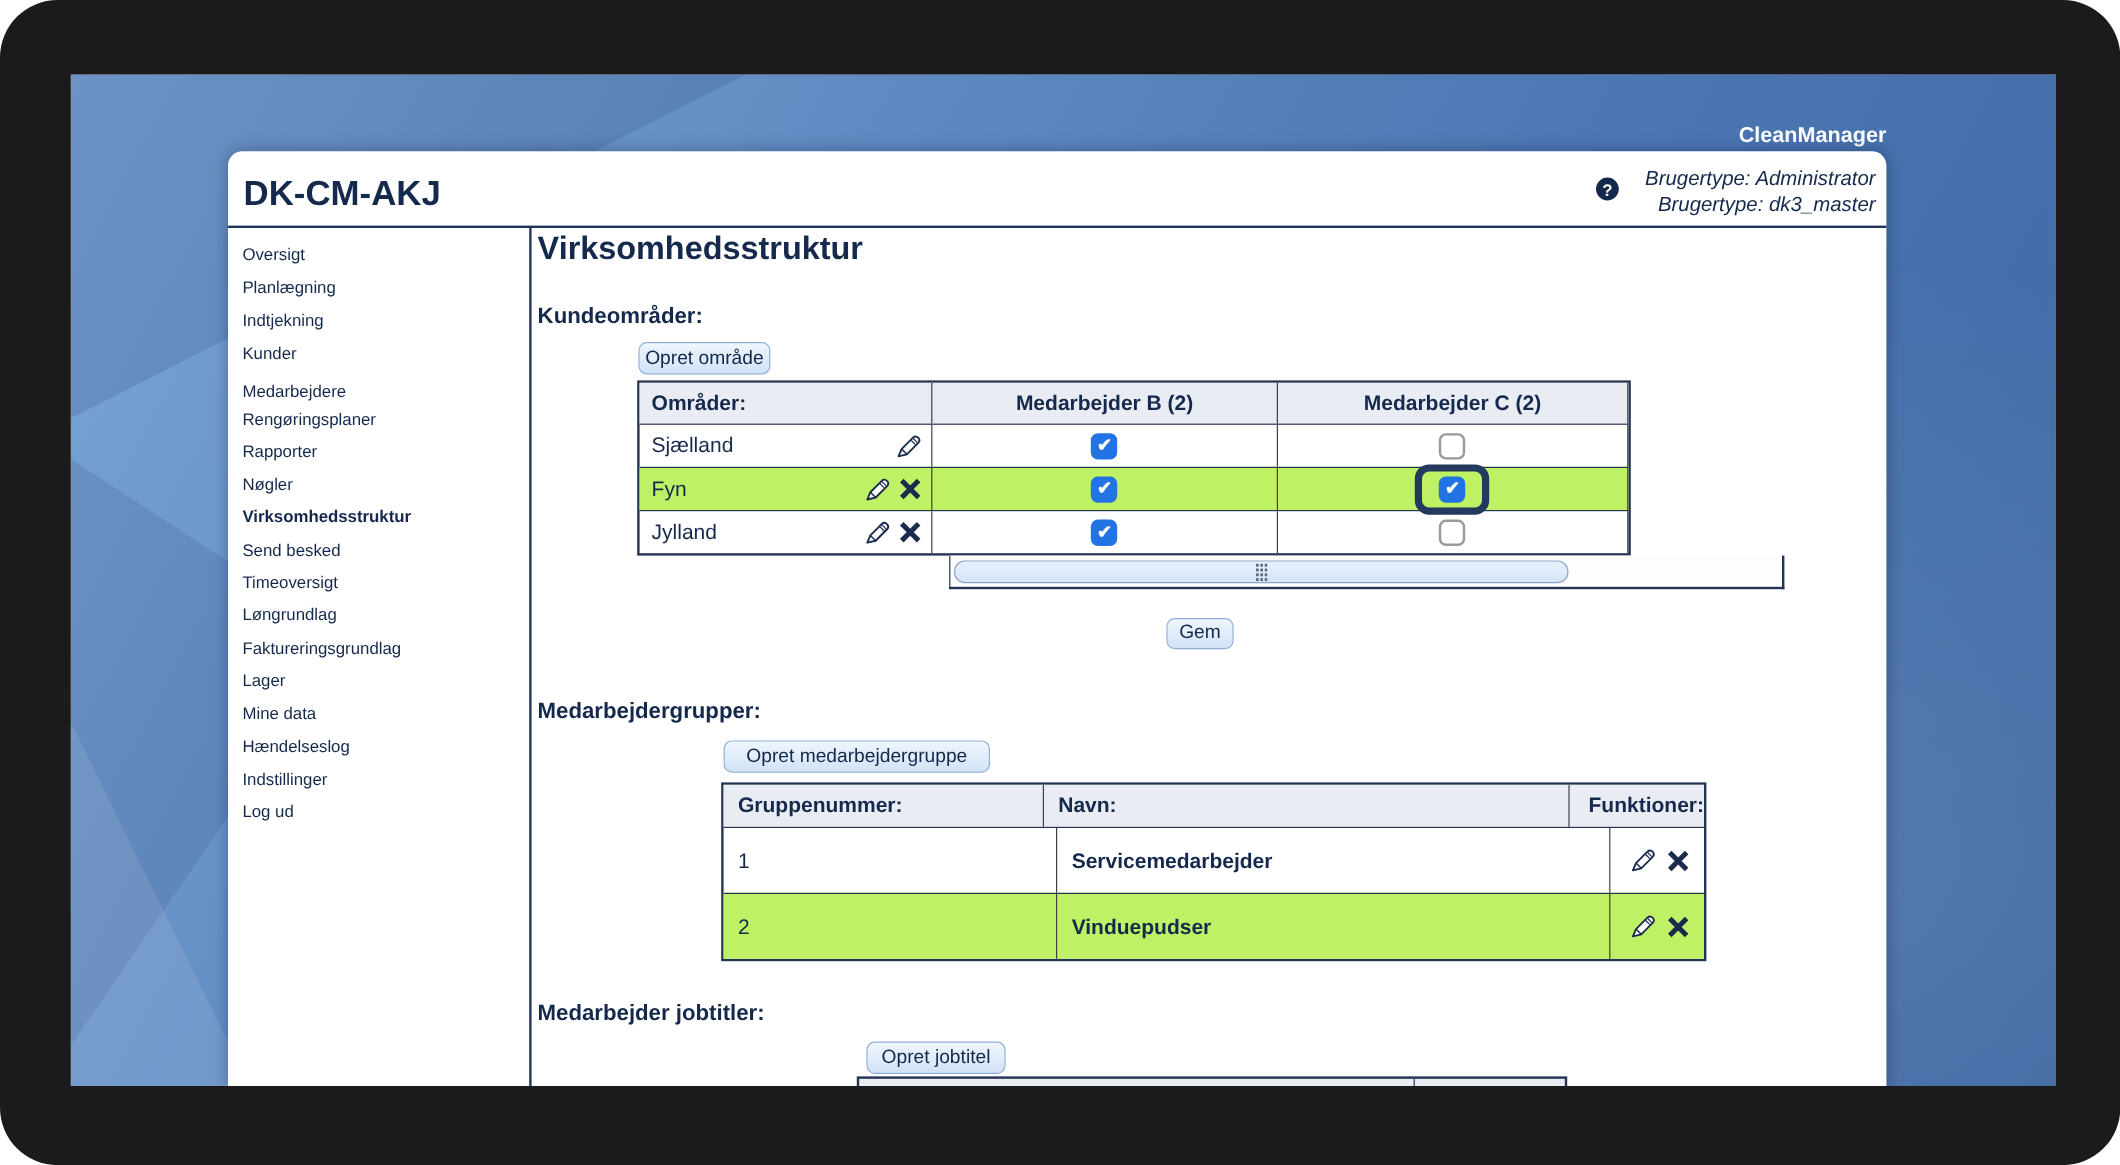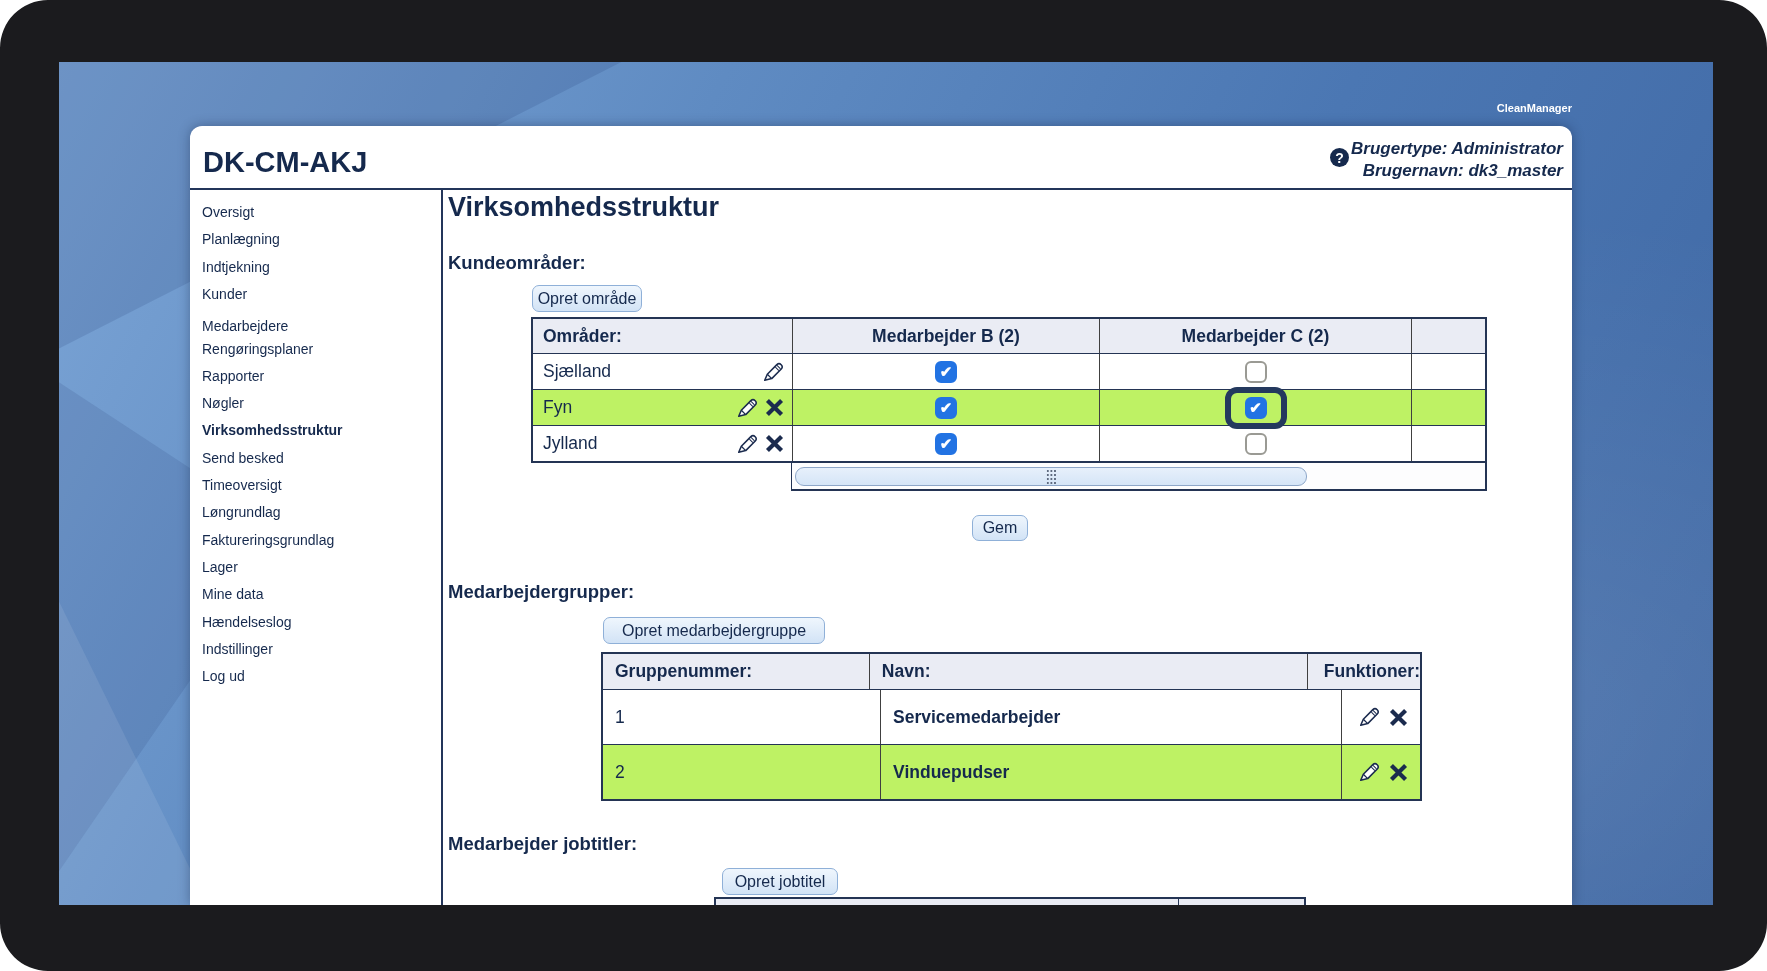--- a/index.html
+++ b/index.html
@@ -10,31 +10,31 @@
          border-width:62px 54px 66px 59px;border-radius:48px;z-index:40;pointer-events:none;}
   
   .screen{position:absolute;left:59px;top:62px;width:1654px;height:843px;overflow:hidden;
           background:
             radial-gradient(1150px 820px at 88% 78%, rgba(255,255,255,0.10), rgba(255,255,255,0) 62%),
             linear-gradient(118deg,#7ca5d6 0%,#5f8bc2 32%,#4b77b3 62%,#3e66a2 100%);}
   .wp{position:absolute;inset:0;}
   .wp-dark{background:rgba(22,44,96,0.14);clip-path:polygon(0 34%,34% 0,0 0);}
   .wp-dark2{background:rgba(22,44,96,0.12);clip-path:polygon(0 38%,14% 56%,0 96%);}
   .wp-light{background:rgba(255,255,255,0.09);clip-path:polygon(0 64%,9% 100%,0 100%);}
-  .brand{position:absolute;right:141px;top:40px;font-size:11px;font-weight:bold;color:#ffffff;}
+  .brand{position:absolute;right:141px;top:40px;font-size:18px;font-weight:bold;color:#ffffff;}
   
   .page{position:absolute;left:131px;top:64px;width:1382px;height:779px;background:#ffffff;
         border-radius:12px 12px 0 0;box-shadow:0 0 12px rgba(8,20,50,.35);}
   .app-title{position:absolute;left:13px;top:20px;font-size:29px;font-weight:bold;}
   .help{position:absolute;left:1140px;top:22px;width:19px;height:19px;border-radius:50%;
         background:#15294d;color:#fff;font-size:14px;font-weight:bold;display:flex;
         align-items:center;justify-content:center;cursor:pointer;}
   .userinfo{position:absolute;right:9px;top:12px;text-align:right;font-style:italic;
             font-size:17px;line-height:22px;}
-  .userinfo span{display:block;font-weight:bold;}
+  .userinfo span{display:block;}
   .toprule{position:absolute;left:0;top:62px;width:100%;height:2px;background:#23355a;}
   .vdivider{position:absolute;left:251px;top:64px;bottom:0;width:2px;background:#23355a;}
   
   .nav{position:absolute;left:12px;height:24px;line-height:24px;font-size:14px;color:#15294d;
        text-decoration:none;cursor:pointer;white-space:nowrap;display:block;}
   .nav.active{font-weight:bold;}
   
   .h1{position:absolute;left:258px;top:66px;font-size:27px;font-weight:bold;}
   .slabel{position:absolute;left:258px;font-size:18.5px;font-weight:bold;}
   .btn{position:absolute;display:flex;align-items:center;justify-content:center;box-sizing:border-box;
@@ -90,21 +90,21 @@
     <div class="wp wp-dark2"></div>
     <div class="wp wp-light"></div>
     <div class="brand">CleanManager</div>
 
     <div class="page">
 
       <div class="app-title">DK-CM-AKJ</div>
       <div class="help">?</div>
       <div class="userinfo">
         <span>Brugertype: Administrator</span>
-        <span>Brugernavn: dk3_master</span>
+        <span>Brugertype: dk3_master</span>
       </div>
       <div class="toprule"></div>
       <div class="vdivider"></div>
 
       <nav>
         <a class="nav" style="top:74px">Oversigt</a>
         <a class="nav" style="top:101px">Planlægning</a>
         <a class="nav" style="top:129px">Indtjekning</a>
         <a class="nav" style="top:156px">Kunder</a>
         <a class="nav" style="top:188px">Medarbejdere</a>
@@ -121,21 +121,21 @@
         <a class="nav" style="top:484px">Hændelseslog</a>
         <a class="nav" style="top:511px">Indstillinger</a>
         <a class="nav" style="top:538px">Log ud</a>
       </nav>
 
       <div class="h1">Virksomhedsstruktur</div>
 
       <div class="slabel" style="top:126px">Kundeområder:</div>
       <button class="btn" style="left:342px;top:159px;width:110px;height:27px">Opret område</button>
 
-      <div class="tbl t1" style="left:341px;top:191px;width:956px">
+      <div class="tbl t1" style="left:341px;top:191px;width:828px">
         <div class="trow thead" style="height:34px">
           <div class="tc c1 hd">Områder:</div>
           <div class="tc c2 ctr">Medarbejder B (2)</div>
           <div class="tc c3 ctr">Medarbejder C (2)</div>
           <div class="tc c4"></div>
         </div>
 
         <div class="trow" style="height:35px">
           <div class="tc c1">
             <span>Sjælland</span>

